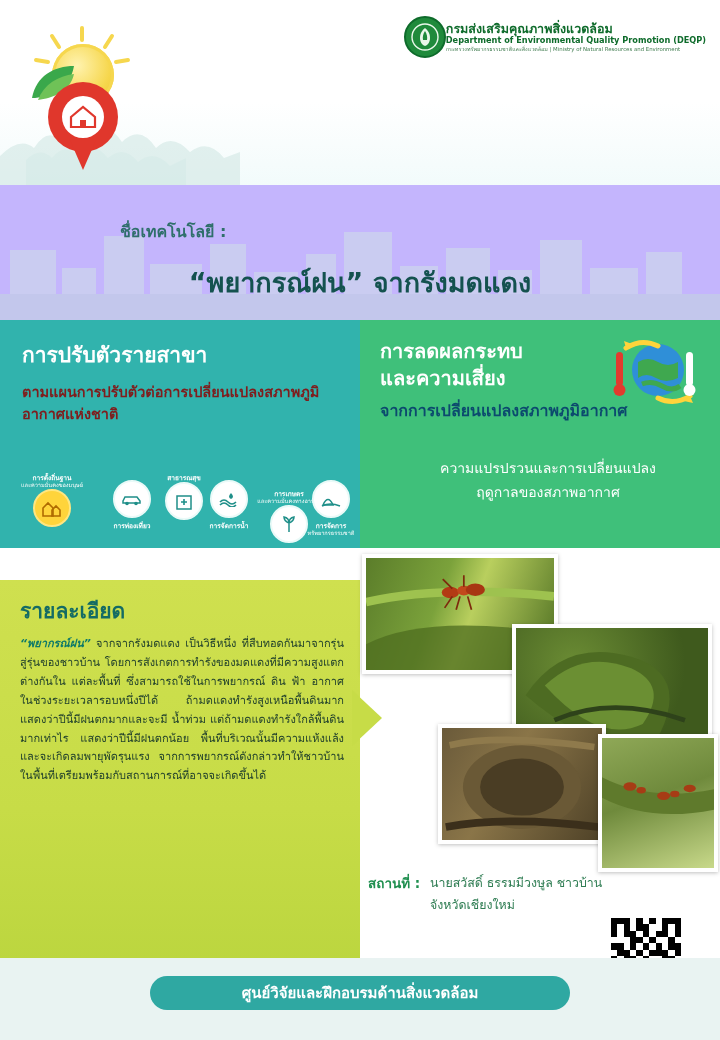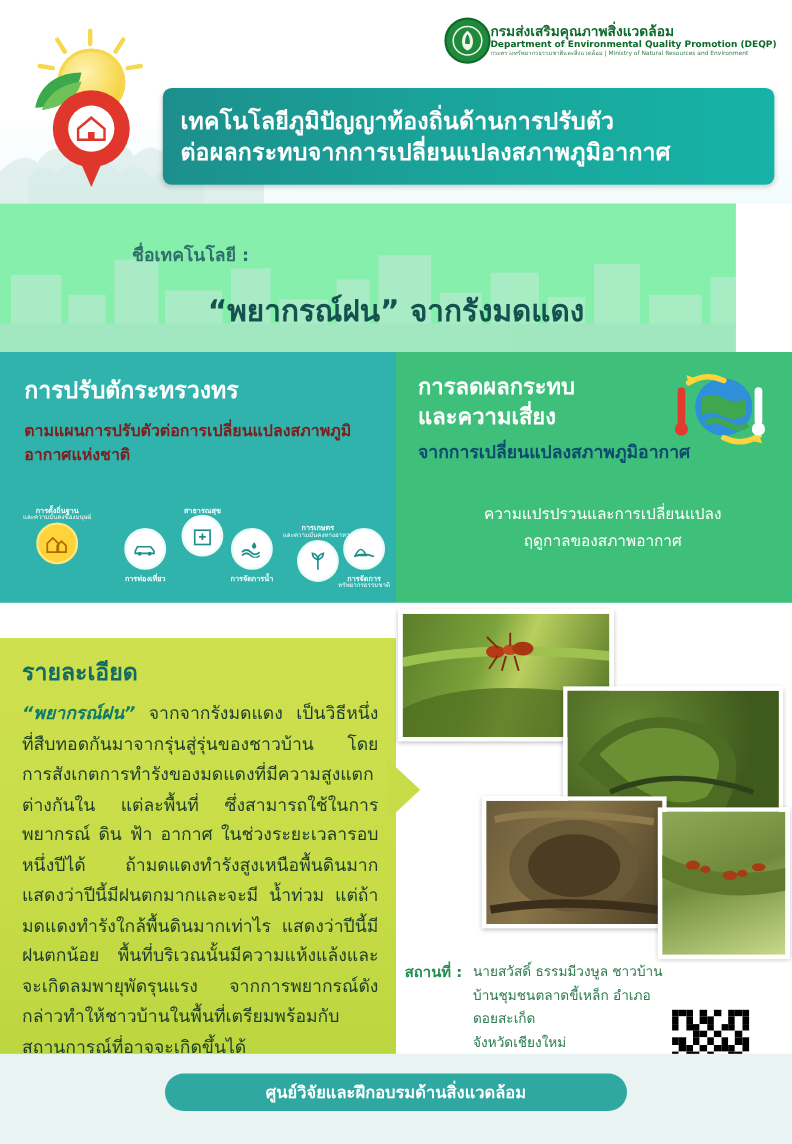--- a/index.html
+++ b/index.html
@@ -86,22 +86,22 @@
     padding-left: 16px;
     box-shadow: 0 2px 5px rgba(0,0,0,.18);
   }
   .title-bar .t1, .title-bar .t2 {
     color: #ffffff; font-size: 21px; font-weight: bold; letter-spacing: .2px;
     line-height: 1.35; white-space: nowrap;
   }
 
   
   .name-band {
-    position: absolute; left: 0; top: 185px; width: 669px; height: 135px;
-    background: #86efac;
+    position: absolute; left: 0; top: 185px; width: 720px; height: 135px;
+    background: #c4b5fd;
     overflow: hidden;
   }
   .city-skyline {
     position: absolute; left: 0; bottom: 0; width: 720px; height: 110px;
     opacity: .45;
   }
   .name-label {
     position: absolute; left: 120px; top: 34px;
     font-size: 16px; color: #2f6f6b; font-weight: bold;
   }
@@ -148,35 +148,35 @@
   .sector {
     position: absolute; text-align: center; color: #ffffff;
   }
   .sector .circ {
     width: 38px; height: 38px; border-radius: 50%;
     background: #ffffff; margin: 0 auto;
     display: flex; align-items: center; justify-content: center;
     color: #1f8f89; font-size: 18px;
     border: 2px solid #eafaf8;
   }
-  .sector .cap { font-size: 6.6px; line-height: 1.25; margin-top: 2px; font-weight: bold;}
+  .sector .cap { font-size: 6.6px; line-height: 1.25; margin-top: 16px; font-weight: bold;}
   .sector .cap2 { font-size: 5.6px; line-height: 1.2; }
   .sector.hl .circ { background:#ffd43b; border-color:#ffe680; color:#b06a00; }
 
   
   .details {
     position: absolute; left: 0; top: 580px; width: 360px; height: 382px;
     background: linear-gradient(180deg,#cfe04f 0%,#c7dc47 60%,#bcd63f 100%);
     padding: 14px 16px 0 20px;
   }
   .details h2 {
     color: #146b64; font-size: 21px; font-weight: bold; margin-bottom: 8px;
   }
   .details .body {
-    font-size: 16px; line-height: 1.72; color: #1d3d2b; text-align: justify;
+    font-size: 11px; line-height: 1.72; color: #1d3d2b; text-align: justify;
   }
   .details .body .em {
     color: #0f7a68; font-weight: bold; font-style: italic;
   }
   .arrow {
     position: absolute; left: 352px; top: 690px;
     width: 0; height: 0;
     border-top: 28px solid transparent;
     border-bottom: 28px solid transparent;
     border-left: 30px solid #c7dc47;
@@ -296,24 +296,20 @@
         <div class="pin-tip"></div>
         <div class="pin-inner">
           <svg width="30" height="26" viewBox="0 0 30 26" aria-hidden="true">
             <path d="M3 13 L15 3 L27 13 L27 23 L3 23 Z" fill="none" stroke="#e0372c" stroke-width="2.2"></path>
             <rect x="12" y="16" width="6" height="7" fill="#e0372c"></rect>
           </svg>
         </div>
       </div>
     </div>
 
-    <div class="title-bar">
-      <div class="t1">เทคโนโลยีภูมิปัญญาท้องถิ่นด้านการปรับตัว</div>
-      <div class="t2">ต่อผลกระทบจากการเปลี่ยนแปลงสภาพภูมิอากาศ</div>
-    </div>
   </div>
 
   <div class="name-band">
     <svg class="city-skyline" viewBox="0 0 720 110" aria-hidden="true">
       <g fill="#d3e8e3">
         <rect x="10" y="40" width="46" height="70"></rect>
         <rect x="62" y="58" width="34" height="52"></rect>
         <rect x="104" y="26" width="40" height="84"></rect>
         <rect x="150" y="54" width="52" height="56"></rect>
         <rect x="210" y="34" width="36" height="76"></rect>
@@ -329,21 +325,21 @@
       </g>
       <g fill="#c2ded8">
         <rect x="0" y="84" width="720" height="26"></rect>
       </g>
     </svg>
     <div class="name-label">ชื่อเทคโนโลยี :</div>
     <div class="name-value">“พยากรณ์ฝน” จากรังมดแดง</div>
   </div>
 
   <div class="panel-left">
-    <h2>การปรับตักระทรวงทร</h2>
+    <h2>การปรับตัวรายสาขา</h2>
     <p>ตามแผนการปรับตัวต่อการเปลี่ยนแปลงสภาพภูมิอากาศแห่งชาติ</p>
   </div>
 
   <div class="sectors">
 
     <div class="sector hl" style="left:8px; top:6px; width:72px;">
       <div class="cap">การตั้งถิ่นฐาน</div>
       <div class="cap2">และความมั่นคงของมนุษย์</div>
       <div class="circ">
         <svg width="22" height="20" viewBox="0 0 22 20" aria-hidden="true">
@@ -492,21 +488,20 @@
           <ellipse cx="94" cy="54" rx="6.5" ry="4"></ellipse>
         </g>
       </svg>
     </div>
   </div>
 
   <div class="loc">
     <div class="loc-label">สถานที่ :</div>
     <div class="loc-lines">
       <div>นายสวัสดิ์ ธรรมมีวงษูล ชาวบ้าน</div>
-      <div>บ้านชุมชนตลาดขี้เหล็ก อำเภอดอยสะเก็ด</div>
       <div>จังหวัดเชียงใหม่</div>
     </div>
   </div>
 
   <div class="qr-wrap">
     <div class="qr">
       <i></i>
         <i></i>
         <i></i>
         <i class="o"></i>

